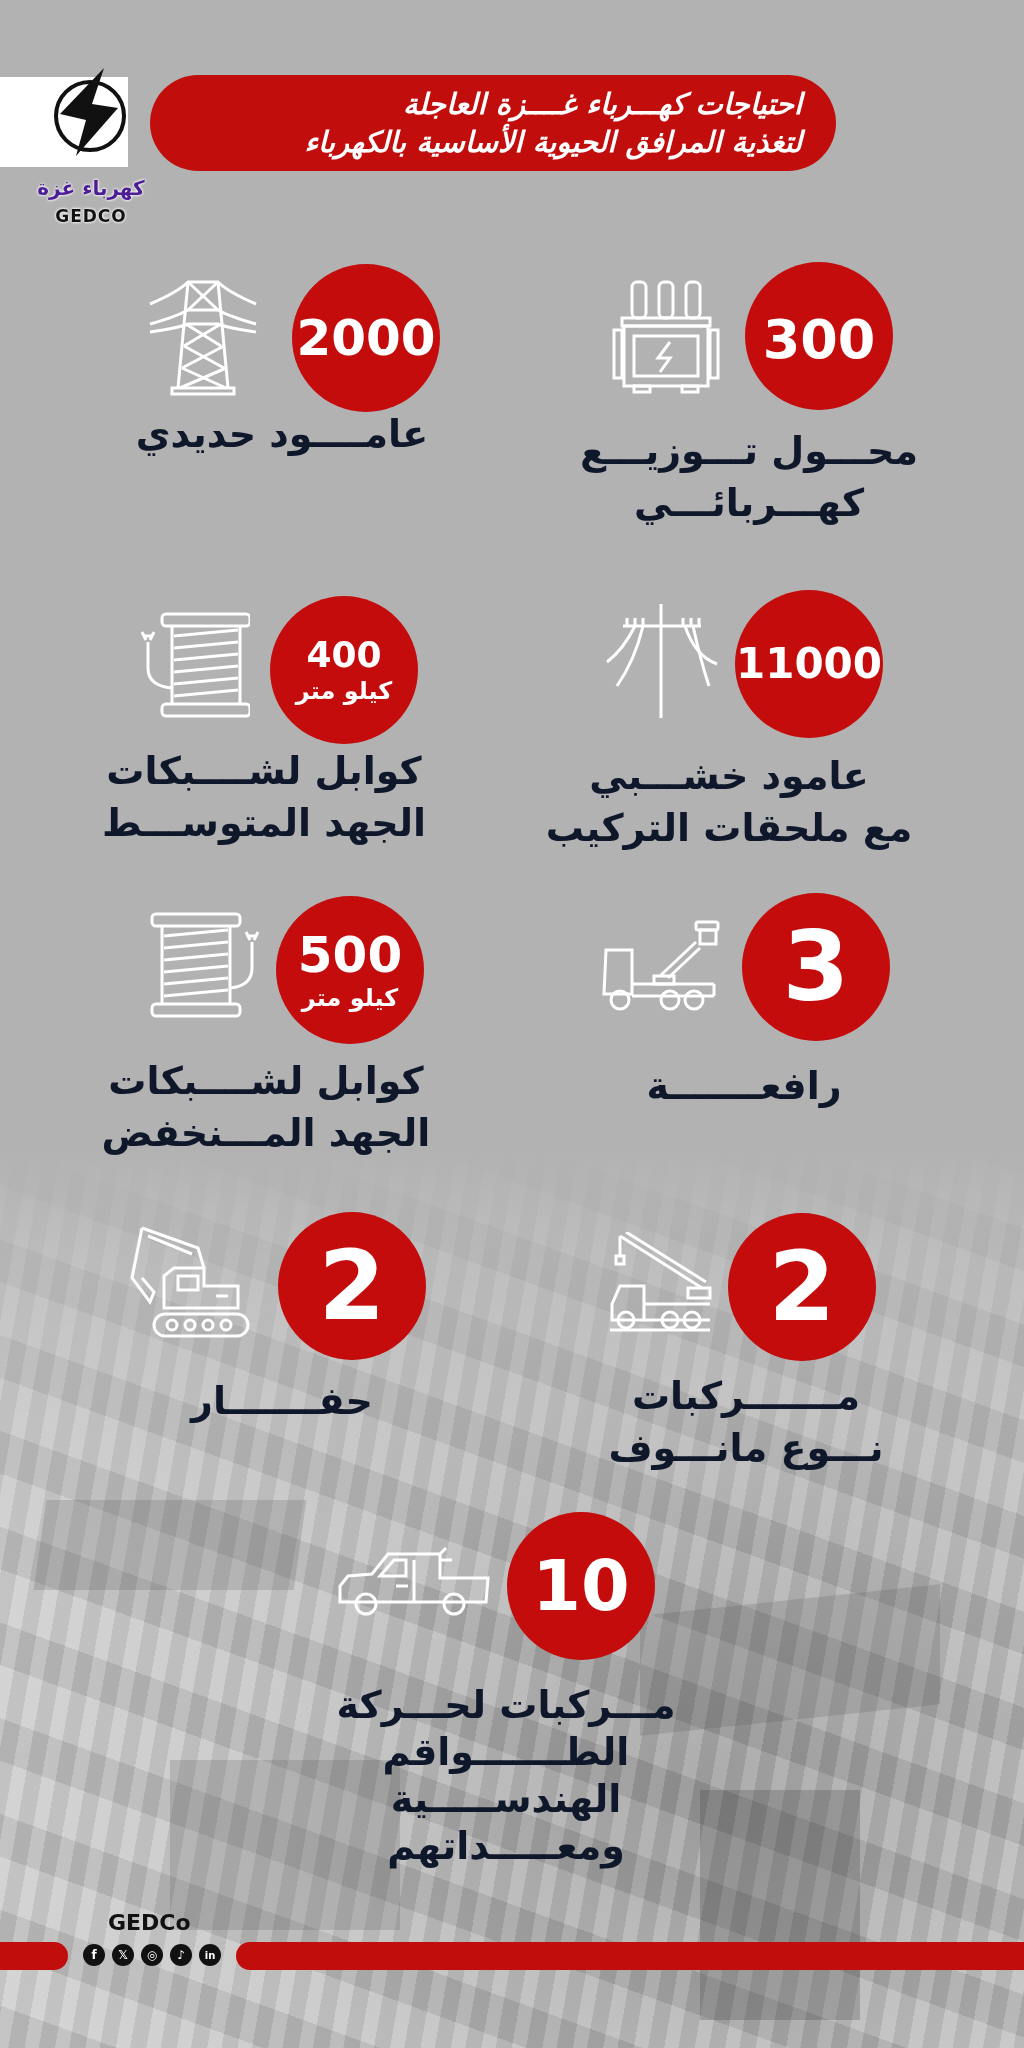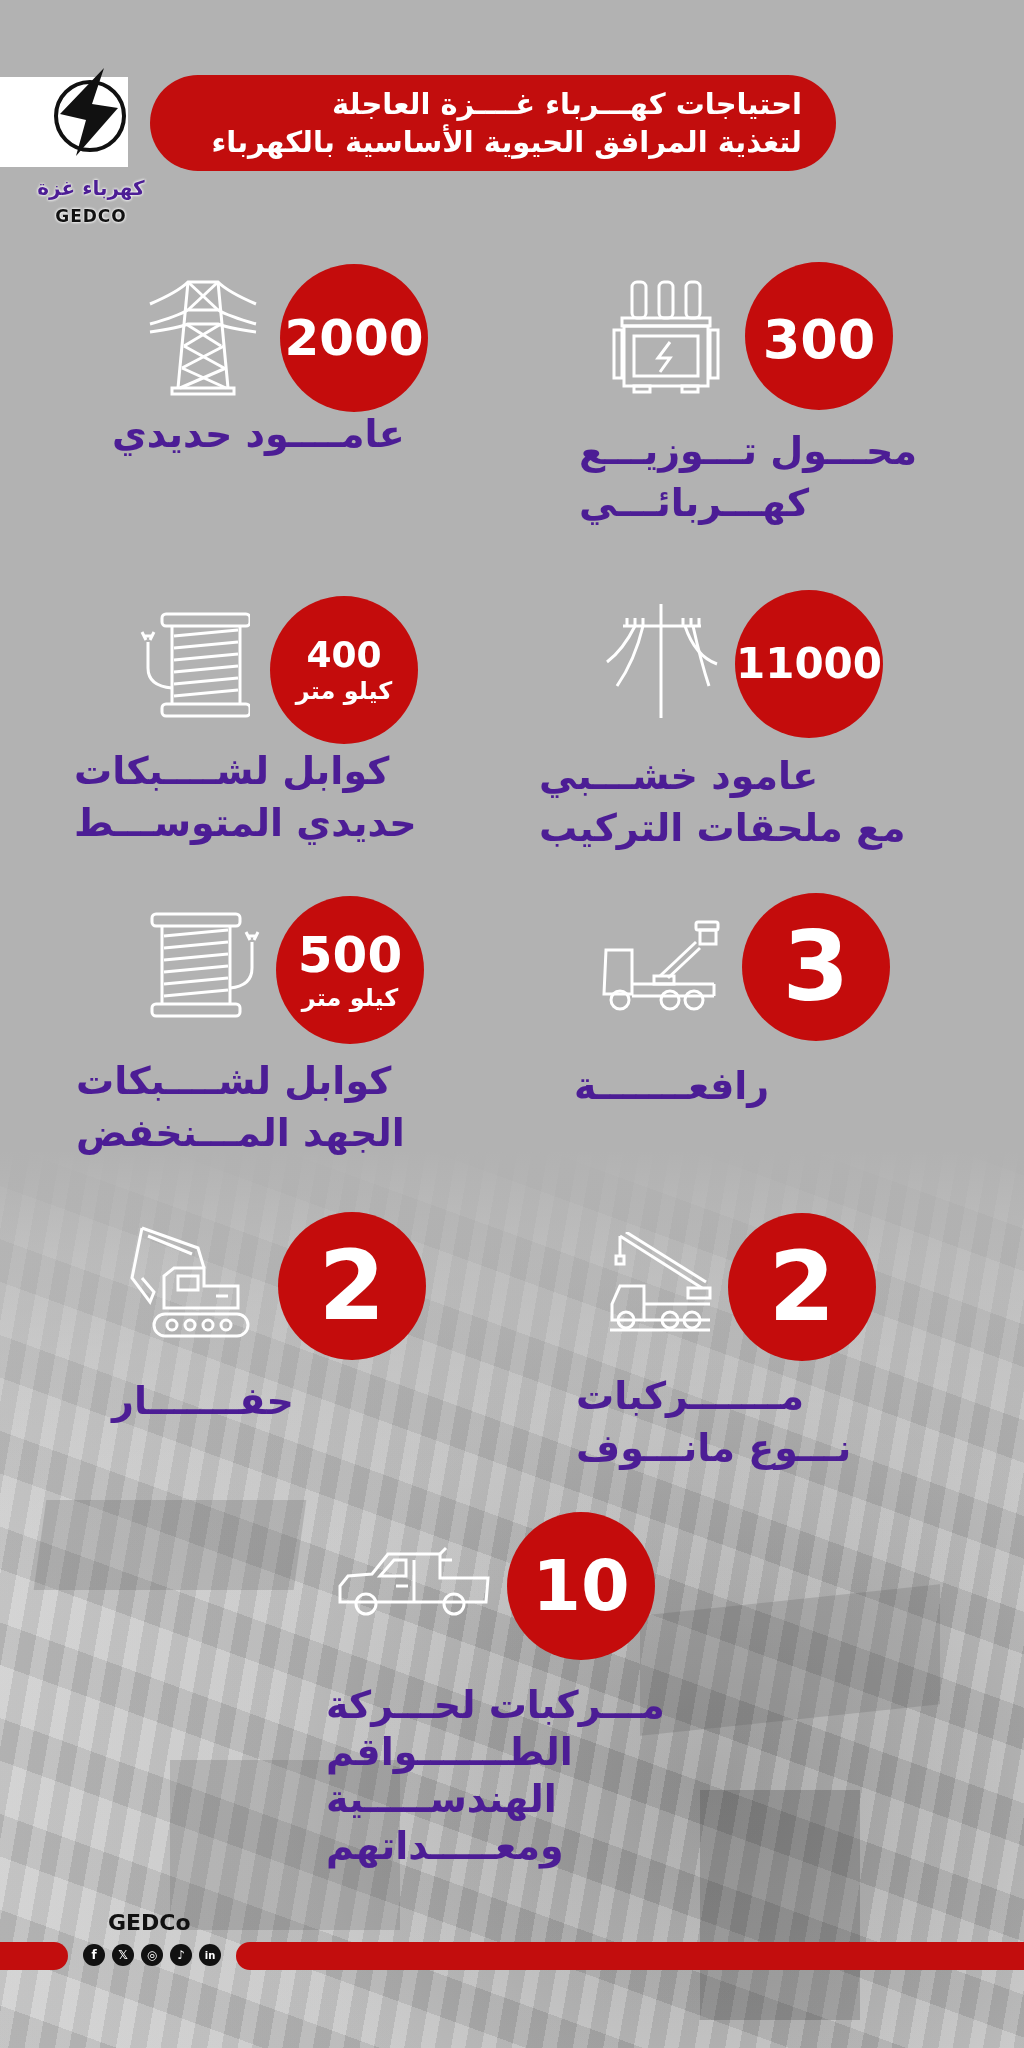--- a/index.html
+++ b/index.html
@@ -14,28 +14,28 @@
          radial-gradient(ellipse at 70% 70%,#9a9a9a 0%,#c2c2c2 45%,#d6d6d6 100%);}
   .photo-block{position:absolute;background:rgba(90,90,90,0.22);}
   .logo-strip{position:absolute;left:0;top:77px;width:128px;height:90px;background:#ffffff;}
   .logo{position:absolute;left:46px;top:68px;width:88px;height:88px;}
   .logo-ar{position:absolute;left:36px;top:176px;width:110px;text-align:center;
        font-weight:bold;font-size:20px;color:#4c1d95;direction:rtl;text-shadow:0 0 3px #fff,0 0 3px #fff;}
   .logo-en{position:absolute;left:36px;top:206px;width:110px;text-align:center;
        font-weight:bold;font-size:17px;color:#111;letter-spacing:1px;text-shadow:0 0 3px #fff,0 0 3px #fff;}
   .title-pill{position:absolute;left:150px;top:75px;width:686px;height:96px;
        background:#c20d0d;border-radius:48px;color:#fff;direction:rtl;
-       display:flex;flex-direction:column;justify-content:center;padding-right:34px;box-sizing:border-box;}
+       display:flex;flex-direction:column;justify-content:center;padding-right:34px;box-sizing:border-box;font-style:italic;}
   .title-pill span{display:block;font-weight:bold;font-size:29px;line-height:38px;text-align:right;}
   .circle{position:absolute;border-radius:50%;background:#c40c0c;color:#fff;
        display:flex;flex-direction:column;align-items:center;justify-content:center;font-weight:bold;}
   .circle .num{line-height:1;}
   .circle .unit{font-size:24px;line-height:1;margin-top:6px;direction:rtl;}
   .icon{position:absolute;}
-  .label{position:absolute;direction:rtl;text-align:left;font-weight:bold;color:#4c1d95;
+  .label{position:absolute;direction:rtl;text-align:center;font-weight:bold;color:#0f172a;
        font-size:38px;line-height:52px;}
   .footer-brand{position:absolute;left:108px;top:1910px;font-weight:bold;font-size:22px;color:#111;}
   .bar{position:absolute;top:1942px;height:28px;background:#c20d0d;}
   .social{position:absolute;top:1944px;width:22px;height:22px;border-radius:50%;background:#111;
        color:#fff;font-size:12px;font-weight:bold;display:flex;align-items:center;justify-content:center;}
 </style>
 </head>
 <body>
 
 <div class="bg-photo"></div>
@@ -71,21 +71,21 @@
   <rect x="22" y="58" width="64" height="40"></rect>
   <polyline points="58,64 46,80 58,80 48,94"></polyline>
   <rect x="22" y="108" width="16" height="6"></rect>
     <rect x="70" y="108" width="16" height="6"></rect>
 </svg>
 <div class="label" style="right:105px;top:425px;width:340px;">
   <div>محـــول تـــوزيـــع</div>
   <div>كهـــربائـــي</div>
 </div>
 
-<div class="circle" style="left:280px;top:264px;width:148px;height:148px;align-items:center;">
+<div class="circle" style="left:292px;top:264px;width:148px;height:148px;align-items:center;">
   <span class="num" style="font-size:50px;">2000</span>
 </div>
 <svg class="icon" style="left:148px;top:280px;" width="110" height="116" viewBox="0 0 110 116" fill="none" stroke="#fff" stroke-width="3">
   <path d="M2,24 Q30,12 40,2 L70,2 Q80,12 108,24"></path>
   <path d="M2,44 Q30,36 40,30 L70,30 Q80,36 108,44"></path>
   <path d="M2,52 Q30,48 40,44 L70,44 Q80,48 108,52"></path>
   <line x1="40" y1="2" x2="30" y2="108"></line>
     <line x1="70" y1="2" x2="80" y2="108"></line>
   <line x1="40" y1="2" x2="70" y2="30"></line>
     <line x1="70" y1="2" x2="40" y2="30"></line>
@@ -125,21 +125,21 @@
 <svg class="icon" style="left:138px;top:612px;" width="112" height="106" viewBox="0 0 112 106" fill="none" stroke="#fff" stroke-width="3">
   <rect x="24" y="2" width="88" height="12" rx="4"></rect>
   <rect x="24" y="92" width="88" height="12" rx="4"></rect>
   <line x1="34" y1="14" x2="34" y2="92"></line>
     <line x1="102" y1="14" x2="102" y2="92"></line>
   <path d="M36,24 L100,18 M36,36 L100,30 M36,48 L100,42 M36,60 L100,54 M36,72 L100,66 M36,84 L100,78"></path>
   <path d="M34,76 Q10,74 10,56 L10,30 M6,24 L14,24 M4,20 L8,28 M16,20 L12,28"></path>
 </svg>
 <div class="label" style="right:570px;top:745px;width:380px;">
   <div>كوابل لشــــبكات</div>
-  <div>حديدي المتوســـط</div>
+  <div>الجهد المتوســـط</div>
 </div>
 
 <div class="circle" style="left:742px;top:893px;width:148px;height:148px;">
   <span class="num" style="font-size:96px;">3</span>
 </div>
 <svg class="icon" style="left:602px;top:920px;" width="118" height="92" viewBox="0 0 118 92" fill="none" stroke="#fff" stroke-width="3">
   <rect x="94" y="2" width="22" height="8" rx="2"></rect>
     <rect x="98" y="10" width="16" height="14"></rect>
   <line x1="94" y1="22" x2="58" y2="56"></line>
     <line x1="98" y1="28" x2="66" y2="58"></line>

